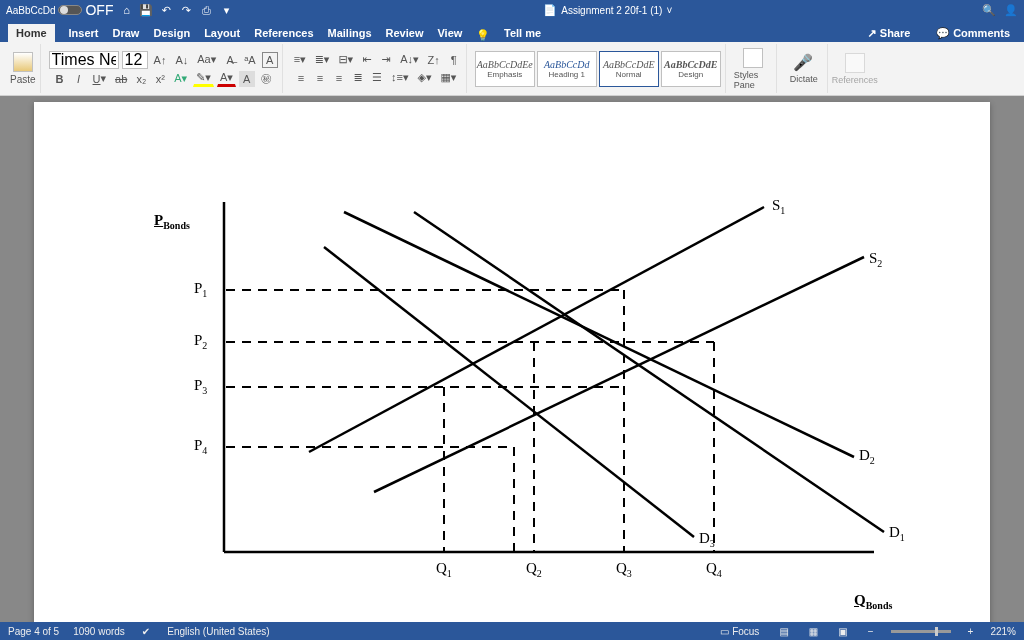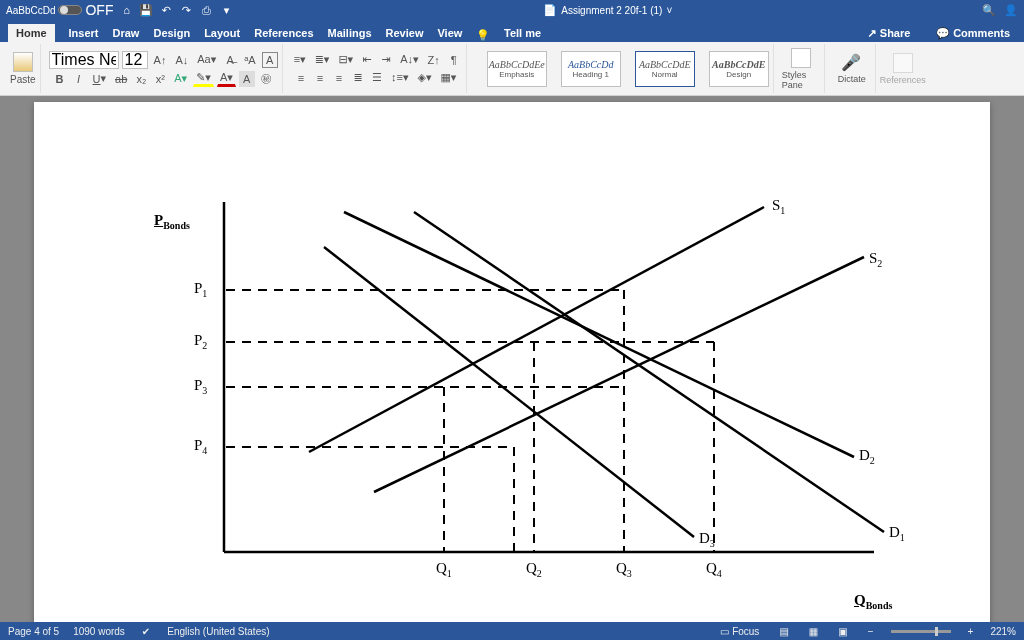--- a/index.html
+++ b/index.html
@@ -22,21 +22,21 @@
 
 .ribbon { background: #f3f3f3; border-bottom: 1px solid #d0d0d0; height: 54px; display: flex; align-items: center; padding: 2px 6px; gap: 4px; font-size: 10px; color: #555; }
 .rgroup { display: flex; flex-direction: column; align-items: center; gap: 2px; padding: 0 4px; border-right: 1px solid #e0e0e0; height: 100%; justify-content: center; }
 .rgroup:last-child { border-right: none; }
 .rrow { display: flex; align-items: center; gap: 3px; }
 .rbtn { min-width: 16px; height: 16px; display: inline-flex; align-items: center; justify-content: center; border: 1px solid transparent; padding: 0 2px; cursor: pointer; font-size: 11px; }
 .font-sel { border: 1px solid #c0c0c0; background: #fff; font-size: 16px; padding: 1px 2px; height: 18px; }
 .font-name { width: 70px; }
 .font-size { width: 26px; }
 .styles-box { display: flex; gap: 2px; }
-.style-item { border: 1px solid #c0c0c0; background: #fff; width: 60px; height: 36px; display: flex; flex-direction: column; align-items: center; justify-content: center; font-size: 8px; margin-left: 12px; }
+.style-item { border: 1px solid #c0c0c0; background: #fff; width: 60px; height: 36px; display: flex; flex-direction: column; align-items: center; justify-content: center; font-size: 8px; }
 .style-item .prev { font-size: 10px; font-family: Times, serif; font-style: italic; }
 .style-item.sel { border-color: #2b579a; }
 .big-btn { display: flex; flex-direction: column; align-items: center; gap: 2px; width: 38px; cursor: pointer; font-size: 9px; color: #555; }
 .big-icon { width: 20px; height: 20px; border: 1px solid #c0c0c0; background: #fff; }
 
 .doc-area { flex: 1; background: #888; overflow: auto; display: flex; justify-content: center; padding: 6px 0 0 0; }
 .page { background: #fff; width: 956px; height: 540px; box-shadow: 0 2px 6px rgba(0,0,0,.3); position: relative; font-family: "Times New Roman", serif; color: #000; }
 .doc-title { position: absolute; top: 10px; left: 0; width: 100%; text-align: center; font-weight: bold; font-size: 19px; }
 
 .chart { position: absolute; left: 120px; top: 50px; width: 780px; height: 470px; }

